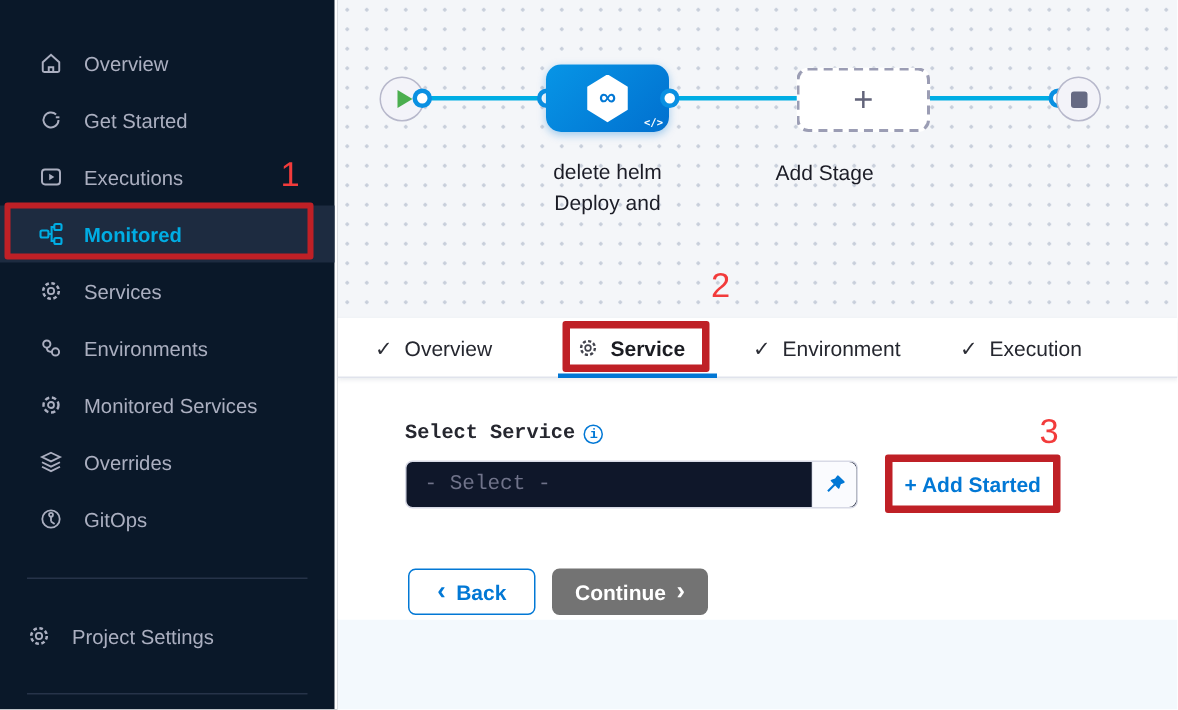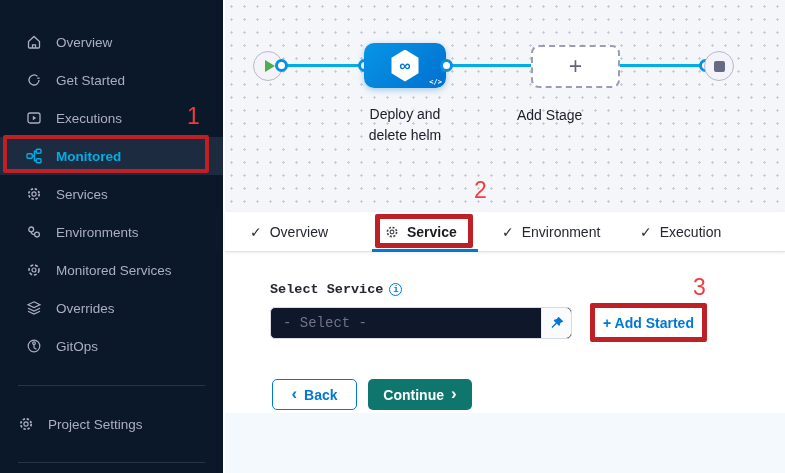--- a/index.html
+++ b/index.html
@@ -89,21 +89,21 @@
   .add-service-wrap { position:absolute; left:365px; top:51px; width:117px; height:39px;
     display:flex; align-items:center; justify-content:center; }
   .add-service { color:#0278d5; font-size:14px; font-weight:bold; cursor:pointer;
     white-space:nowrap; }
   .btn { position:absolute; top:127px; height:31px; border-radius:5px; display:flex;
     align-items:center; justify-content:center; gap:7px; font-size:14px;
     font-weight:bold; cursor:pointer; }
   .btn .chev { font-size:17px; line-height:1; margin-top:-2px; }
   .btn-back { left:47px; width:85px; background:#fff; border:1.5px solid #0278d5;
     color:#0278d5; }
-  .btn-continue { left:143px; width:104px; background:#0f766e; border:none; color:#fff; }
+  .btn-continue { left:143px; width:104px; background:#737373; border:none; color:#fff; }
 
   .page-footer { flex:1; background:#f3f9fd; }
 
   svg { display:block; }
 </style>
 </head>
 <body>
 
 <div class="app">
 
@@ -239,22 +239,22 @@
       <div class="add-stage-box">
         <span>+</span>
       </div>
 
       <div class="node-dot" style="left:474px;"></div>
       <div class="round-node" style="left:479px;">
         <span class="stop-sq"></span>
       </div>
 
       <div class="stage-label">
+        <div>delete helm</div>
         <div>Deploy and</div>
-        <div>delete helm</div>
       </div>
       <div class="addstage-label">Add Stage</div>
 
       <div class="anno-digit" style="left:249px; top:177px;">2</div>
     </div>
 
     <div class="tabbar">
       <div class="tab" style="left:25px;">
         <span class="check">✓</span>
         <span>Overview</span>

